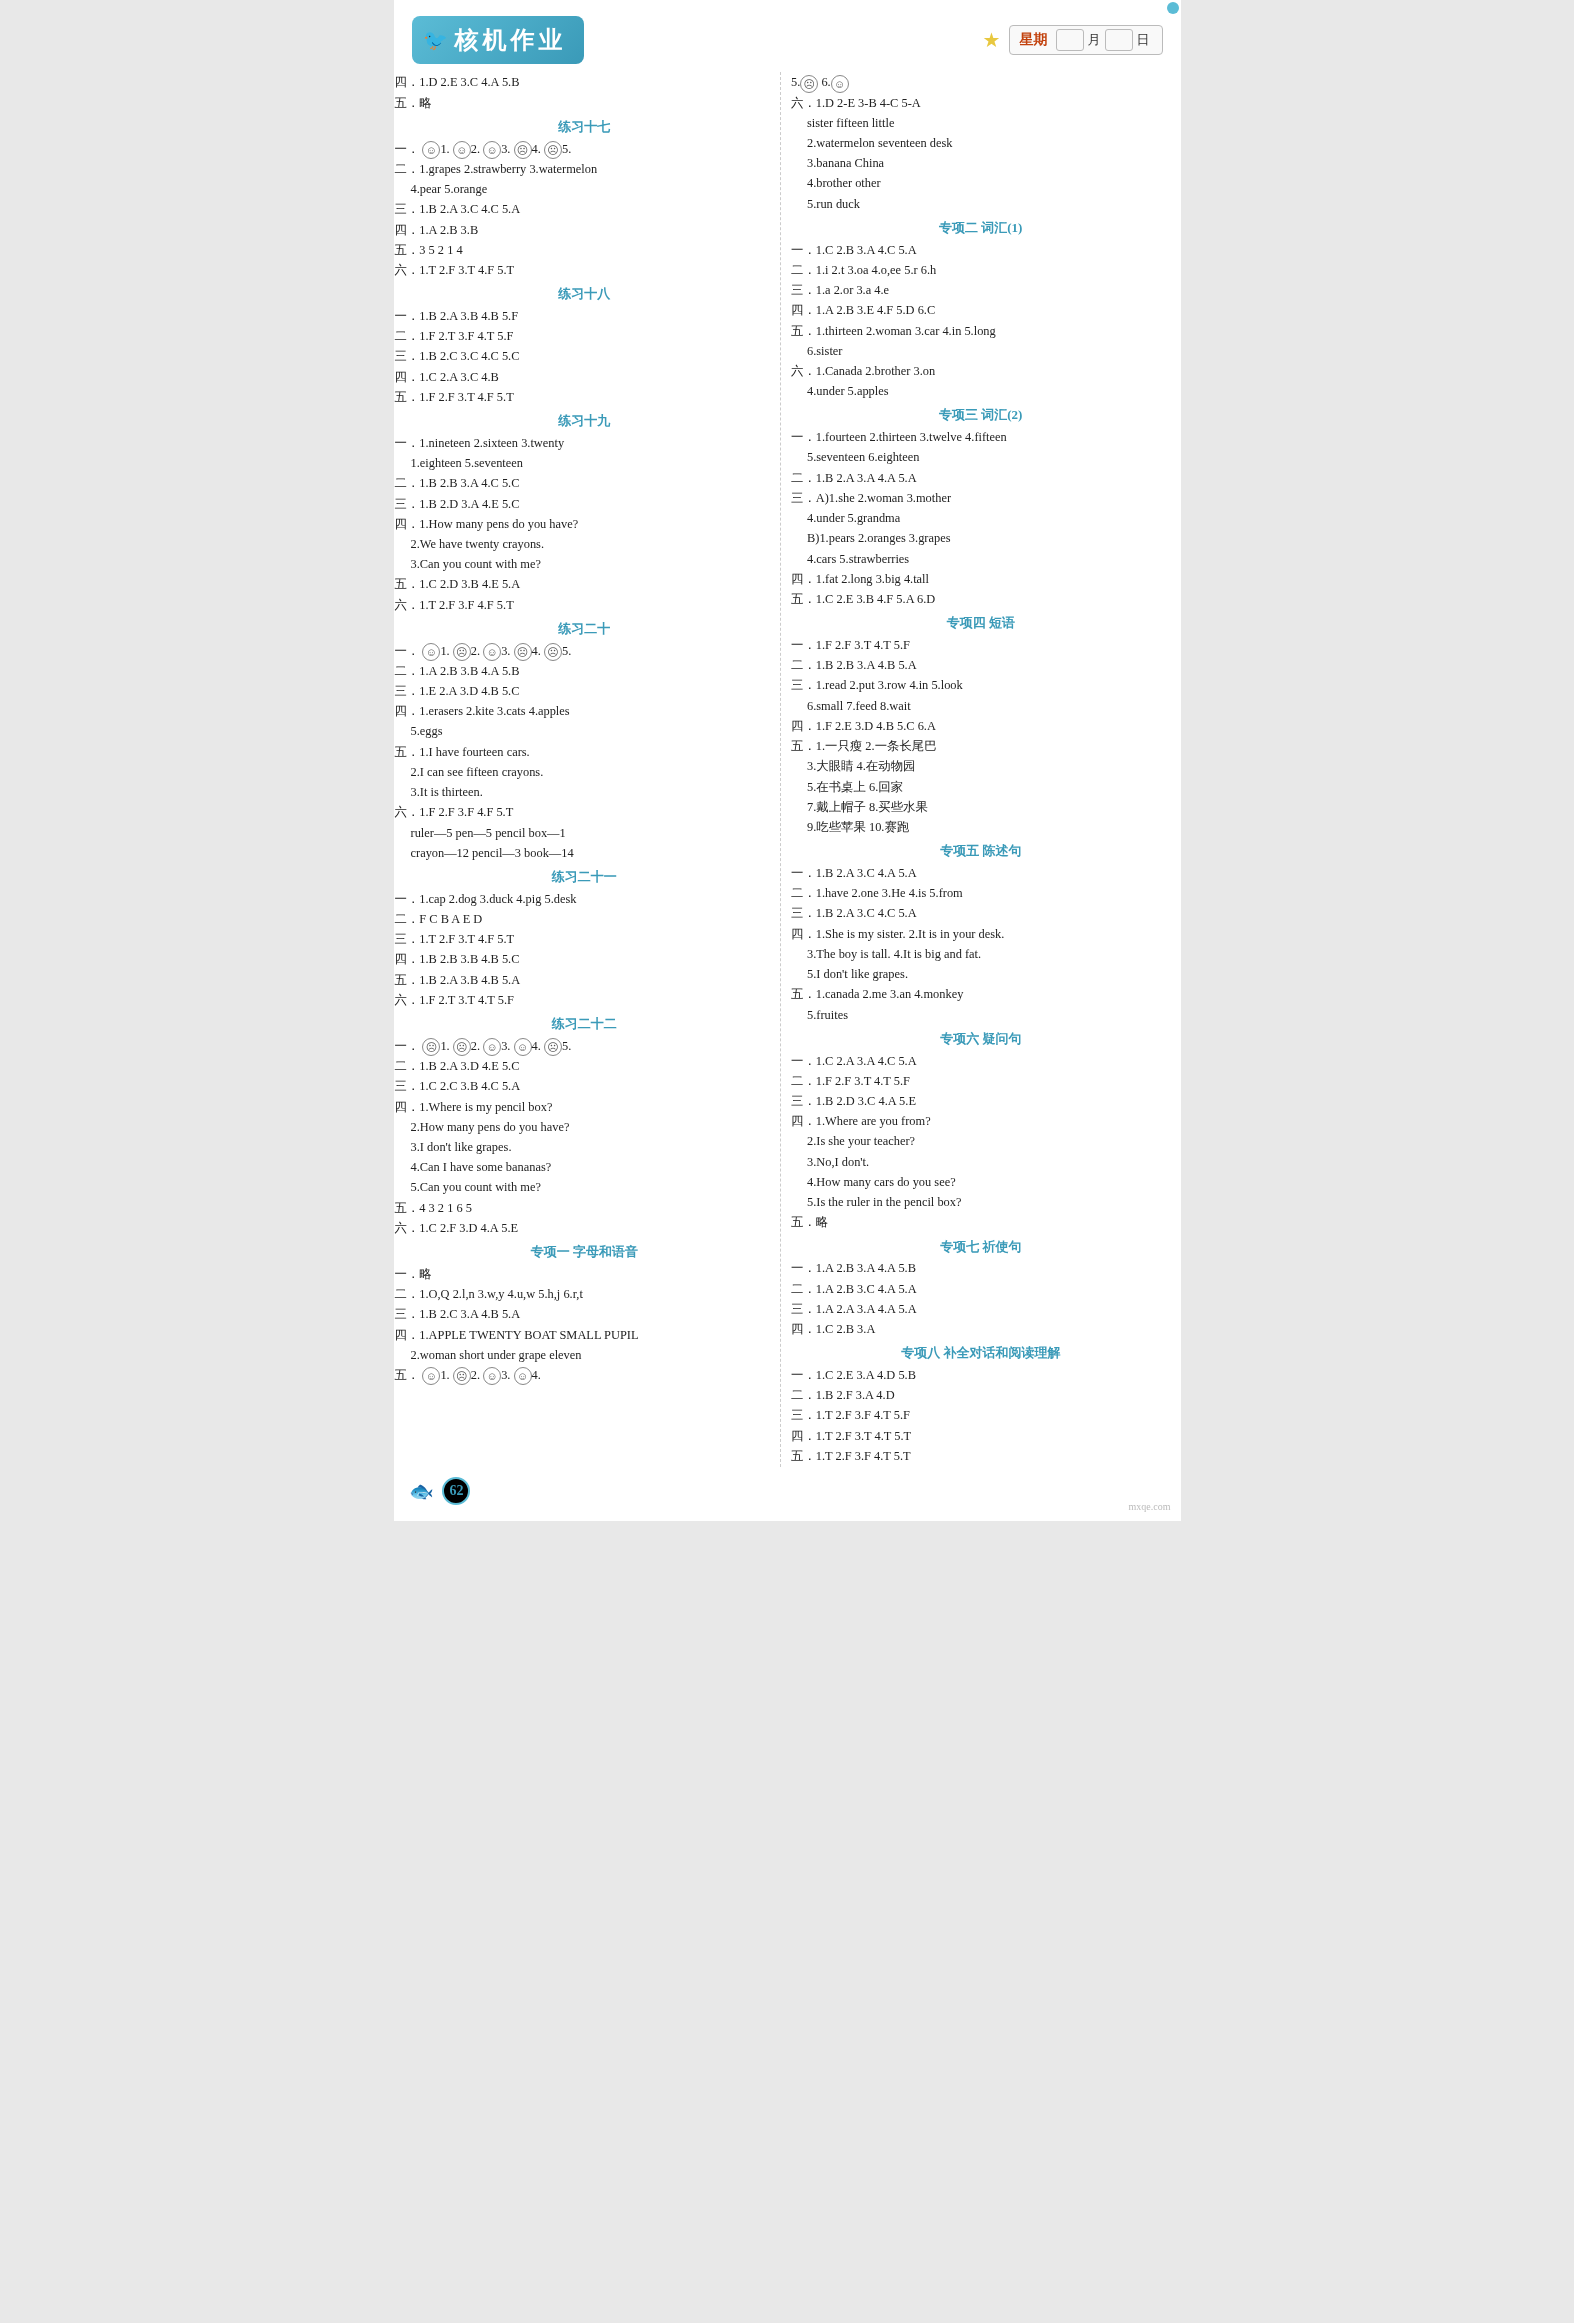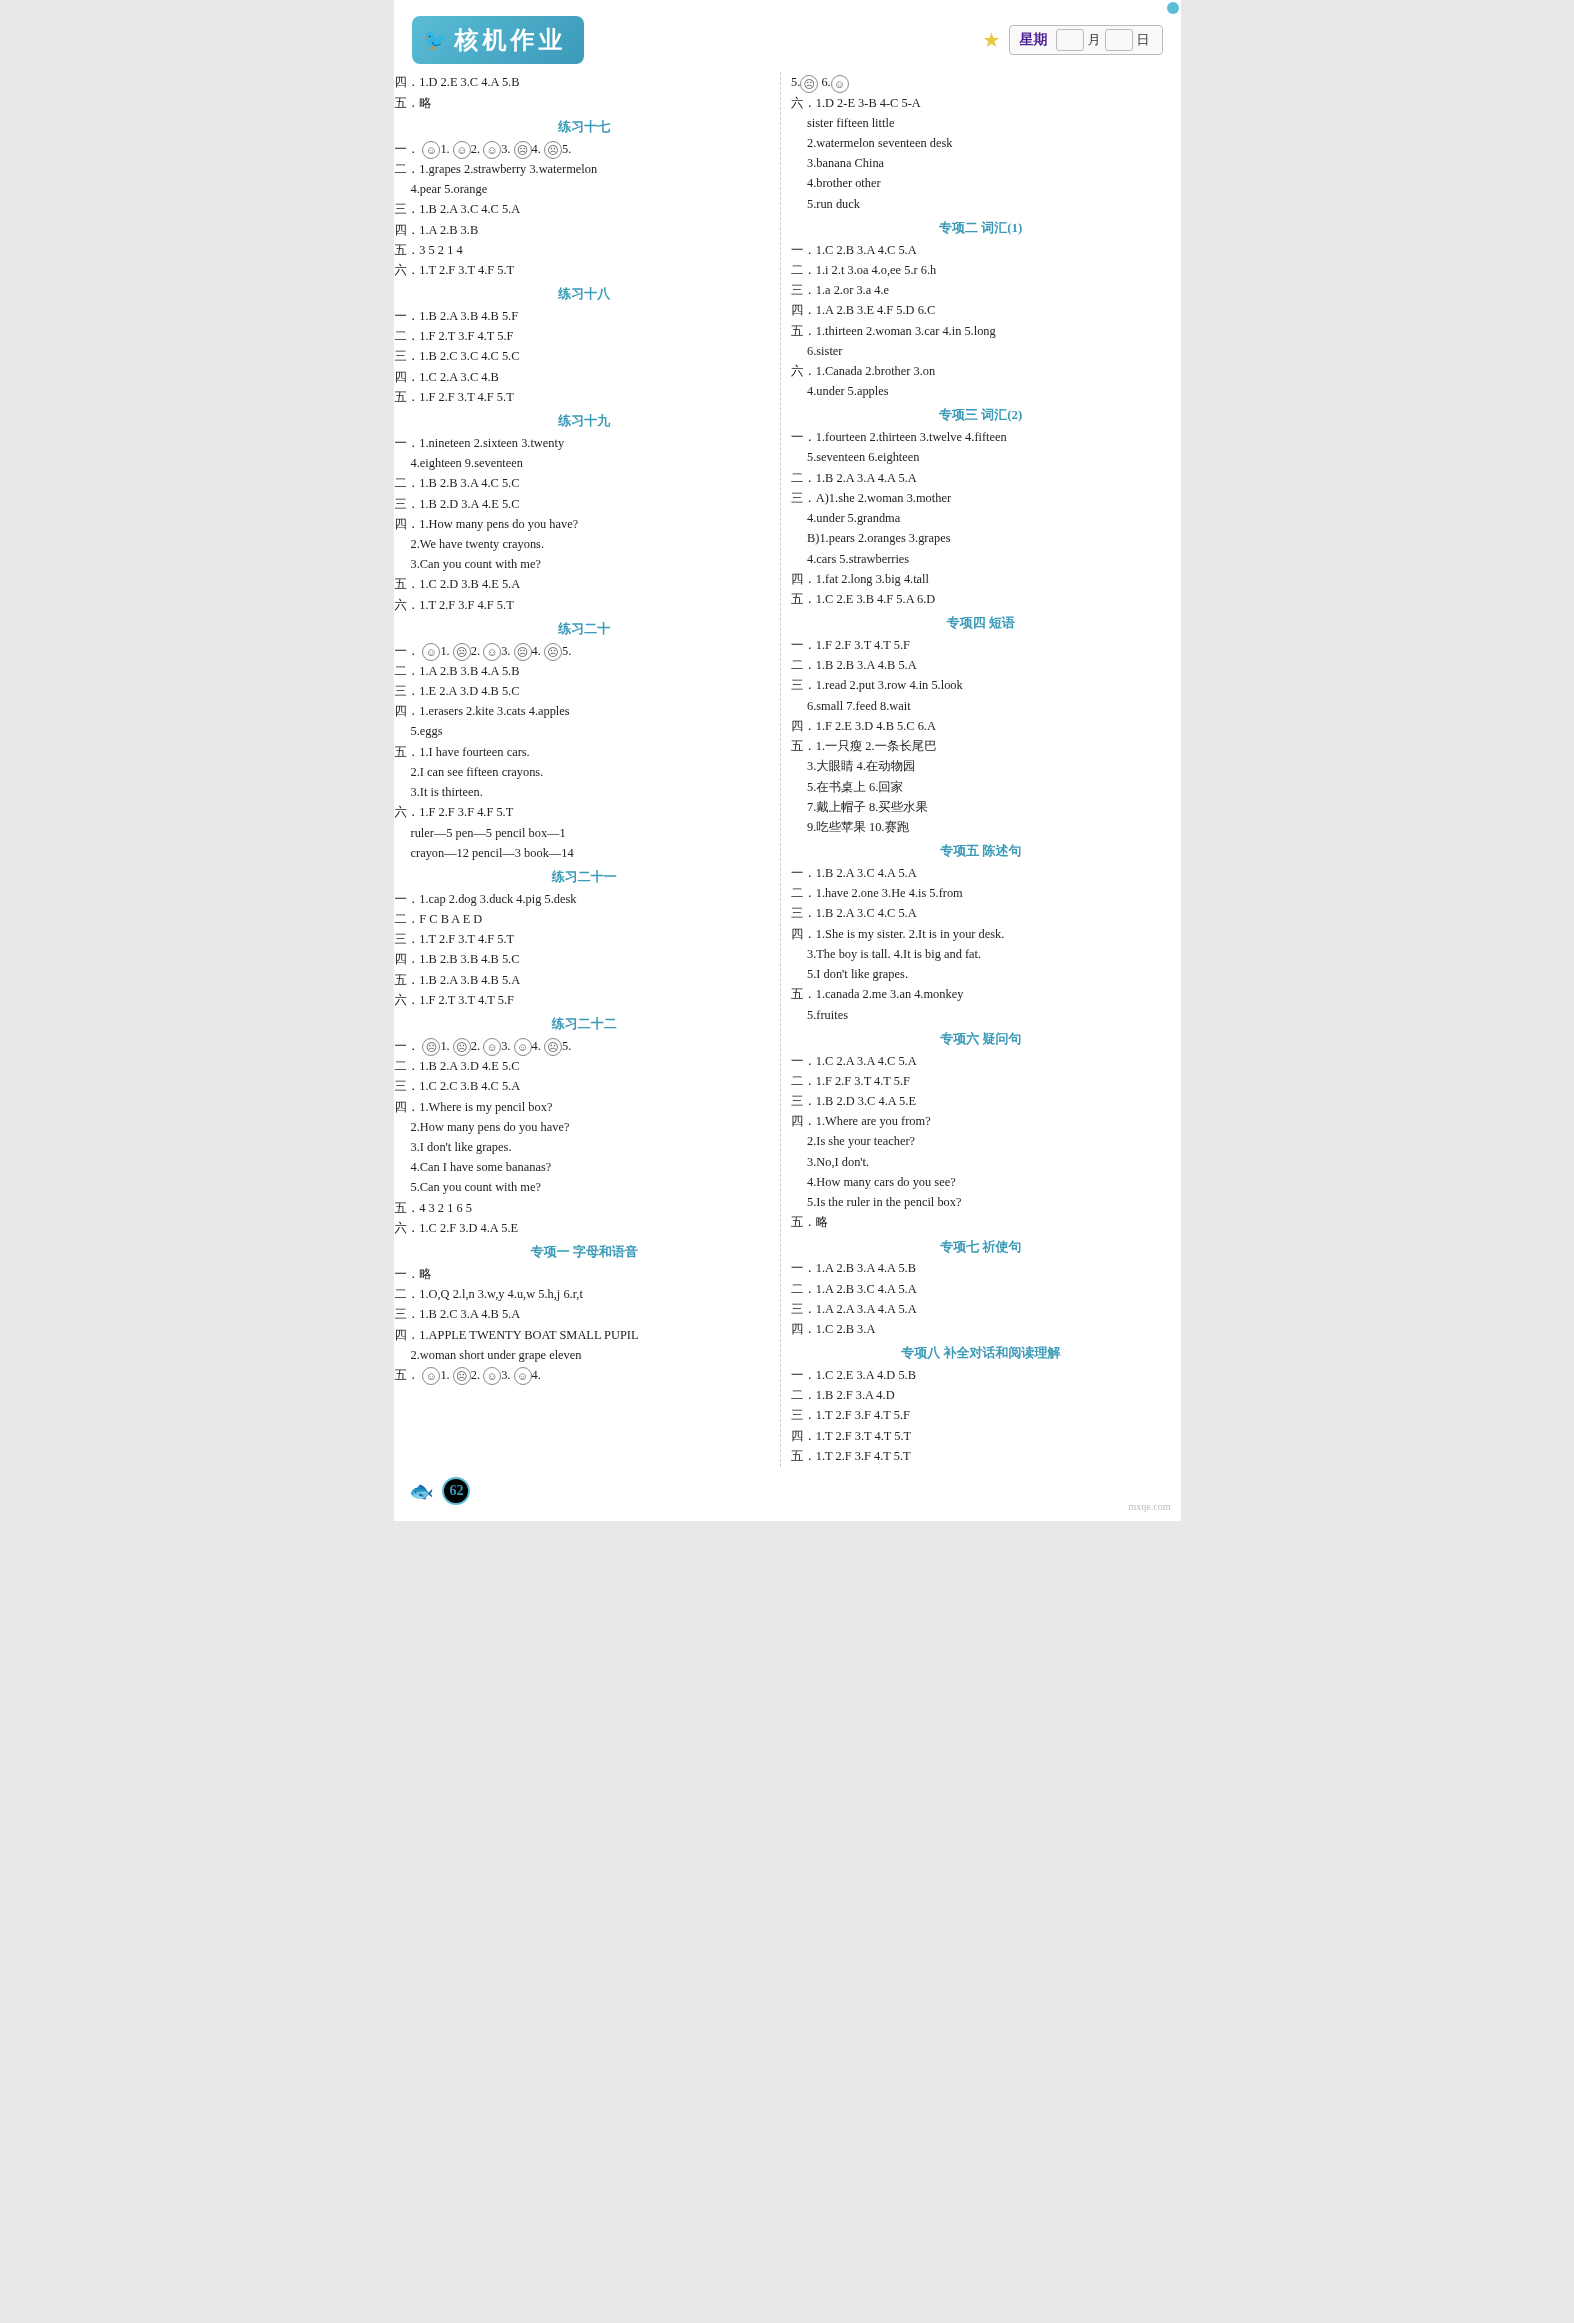--- a/index.html
+++ b/index.html
@@ -56,21 +56,21 @@
       display: flex;
       align-items: center;
       gap: 4px;
       border: 1.5px solid #bbb;
       border-radius: 4px;
       padding: 3px 10px;
       background: #f9f9f9;
     }
     .weekday-label {
       font-size: 14px;
-      color: #4c1d95;
+      color: #c2410c;
       font-weight: bold;
     }
     .date-boxes {
       display: flex;
       align-items: center;
       gap: 2px;
       margin-left: 4px;
     }
     .date-box {
       border: 1.5px solid #bbb;
@@ -219,21 +219,21 @@
 
       <div class="section-title">练习十八</div>
       <div class="line">一．1.B  2.A  3.B  4.B  5.F</div>
       <div class="line">二．1.F  2.T  3.F  4.T  5.F</div>
       <div class="line">三．1.B  2.C  3.C  4.C  5.C</div>
       <div class="line">四．1.C  2.A  3.C  4.B</div>
       <div class="line">五．1.F  2.F  3.T  4.F  5.T</div>
 
       <div class="section-title">练习十九</div>
       <div class="line">一．1.nineteen  2.sixteen  3.twenty</div>
-      <div class="line indent">4.eighteen  9.seventeen</div>
+      <div class="line indent">1.eighteen  5.seventeen</div>
       <div class="line">二．1.B  2.B  3.A  4.C  5.C</div>
       <div class="line">三．1.B  2.D  3.A  4.E  5.C</div>
       <div class="line">四．1.How many pens do you have?</div>
       <div class="line indent">2.We have twenty crayons.</div>
       <div class="line indent">3.Can you count with me?</div>
       <div class="line">五．1.C  2.D  3.B  4.E  5.A</div>
       <div class="line">六．1.T  2.F  3.F  4.F  5.T</div>
 
       <div class="section-title">练习二十</div>
       <div class="line">一．

